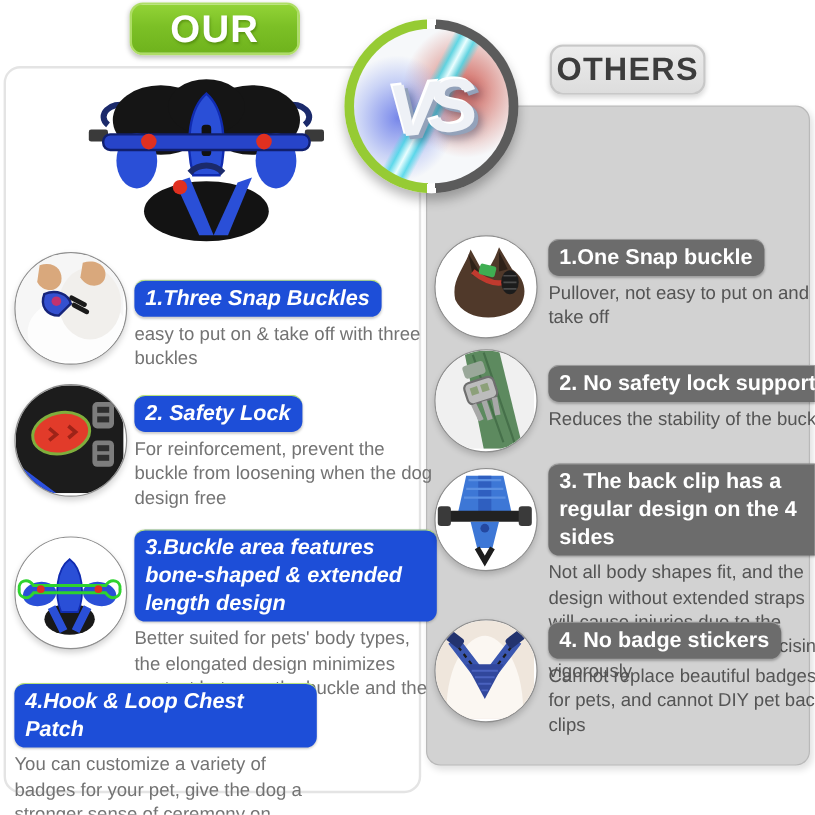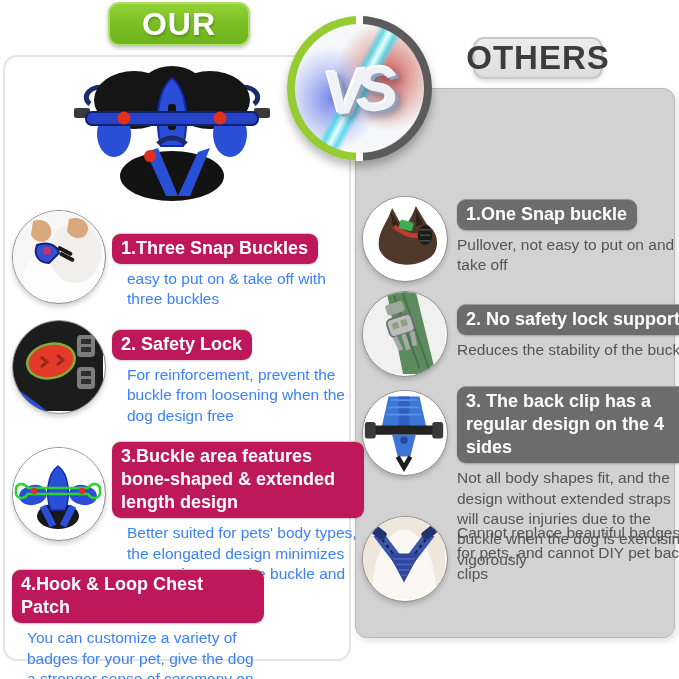--- a/index.html
+++ b/index.html
@@ -23,25 +23,25 @@
   .our-badge{
     position:absolute;left:108px;top:2px;width:142px;height:44px;
     background:linear-gradient(180deg,#92d336 0%,#7cc026 45%,#6fb31d 100%);
     border:2px solid #aedd66;border-radius:11px;box-sizing:border-box;
     display:flex;align-items:center;justify-content:center;
     color:#ffffff;font-weight:bold;font-size:32px;letter-spacing:1px;
     text-shadow:1px 2px 2px rgba(60,110,0,.5);
     box-shadow:0 2px 4px rgba(0,0,0,.25);
   }
   .others-badge{
-    position:absolute;left:473px;top:37px;width:130px;height:42px;
+    position:absolute;left:458px;top:37px;width:130px;height:42px;
     background:linear-gradient(180deg,#ececec,#dddddd);
     border:2px solid #c8c8c8;border-radius:11px;box-sizing:border-box;
     display:flex;align-items:center;justify-content:center;
-    color:#3c3c3c;font-weight:bold;font-size:33px;letter-spacing:1px;
+    color:#3c3c3c;font-weight:bold;font-size:27px;letter-spacing:1px;
     box-shadow:0 2px 4px rgba(0,0,0,.15);
   }
   
   .vs-wrap{
     position:absolute;left:287px;top:16px;width:145px;height:145px;
     border-radius:50%;
     background:conic-gradient(#ffffff 0 0.8%, #5b5b5b 0.8% 49.2%, #ffffff 49.2% 50.8%, #96cb34 50.8% 99.2%, #ffffff 99.2% 100%);
     box-shadow:0 6px 10px rgba(0,0,0,.28);
   }
   .vs-inner{
@@ -63,24 +63,24 @@
   .thumb{
     border-radius:50%;overflow:hidden;flex:0 0 auto;
     border:1px solid #8f8f8f;background:#fff;
     box-shadow:0 3px 5px rgba(0,0,0,.18);
   }
   .thumb svg{display:block;}
   .pill{
     display:inline-block;color:#ffffff;font-weight:bold;font-size:18px;
     line-height:1.28;padding:3px 10px 4px 9px;border-radius:9px;
   }
-  .pill-green{background:#be185d;border-top:1.5px solid #b9e27c;box-shadow:0 1px 2px rgba(0,0,0,.2);}
+  .pill-green{background:#1d4ed8;border-top:1.5px solid #b9e27c;box-shadow:0 1px 2px rgba(0,0,0,.2);font-style:italic;}
   .pill-gray{background:#6c6c6c;border-top:1.5px solid #9a9a9a;box-shadow:0 1px 2px rgba(0,0,0,.25);}
   .desc{font-size:15.5px;line-height:1.32;margin-top:5px;}
-  .desc-left{color:#3b82f6;margin-left:15px;}
+  .desc-left{color:#737373;}
   .desc-right{color:#545454;}
   .content-left{width:252px;}
   .content-right{width:238px;}
 </style>
 </head>
 <body>
 
 <div class="left-panel"></div>
 
 <div class="gray-panel"></div>
@@ -265,15 +265,16 @@
       <path d="M10,90 C8,40 30,14 45,14 C60,14 82,40 80,90 Z" fill="#fbf7f2"></path>
       <path d="M16,18 L45,56 M74,18 L45,56" stroke="#3a56b0" stroke-width="11"></path>
       <path d="M16,18 L45,56 M74,18 L45,56" stroke="#1b1b1b" stroke-width="2" stroke-dasharray="4 4"></path>
       <path d="M28,40 L62,40 L45,72 Z" fill="#31479c"></path>
       <path d="M33,46 L57,46 M36,52 L54,52 M39,58 L51,58 M42,64 L48,64" stroke="#4a62be" stroke-width="1.8"></path>
       <rect x="8" y="12" width="18" height="10" rx="3" fill="#23336e" transform="rotate(38 17 17)"></rect>
       <rect x="64" y="12" width="18" height="10" rx="3" fill="#23336e" transform="rotate(-38 73 17)"></rect>
     </svg>
   </div>
   <div class="content-right" style="margin-top:5px;">
+    <span class="pill pill-gray">4. No badge stickers</span>
     <div class="desc desc-right">Cannot replace beautiful badges for pets, and cannot DIY pet back clips</div>
   </div>
 </div>
 
 </body></html>

